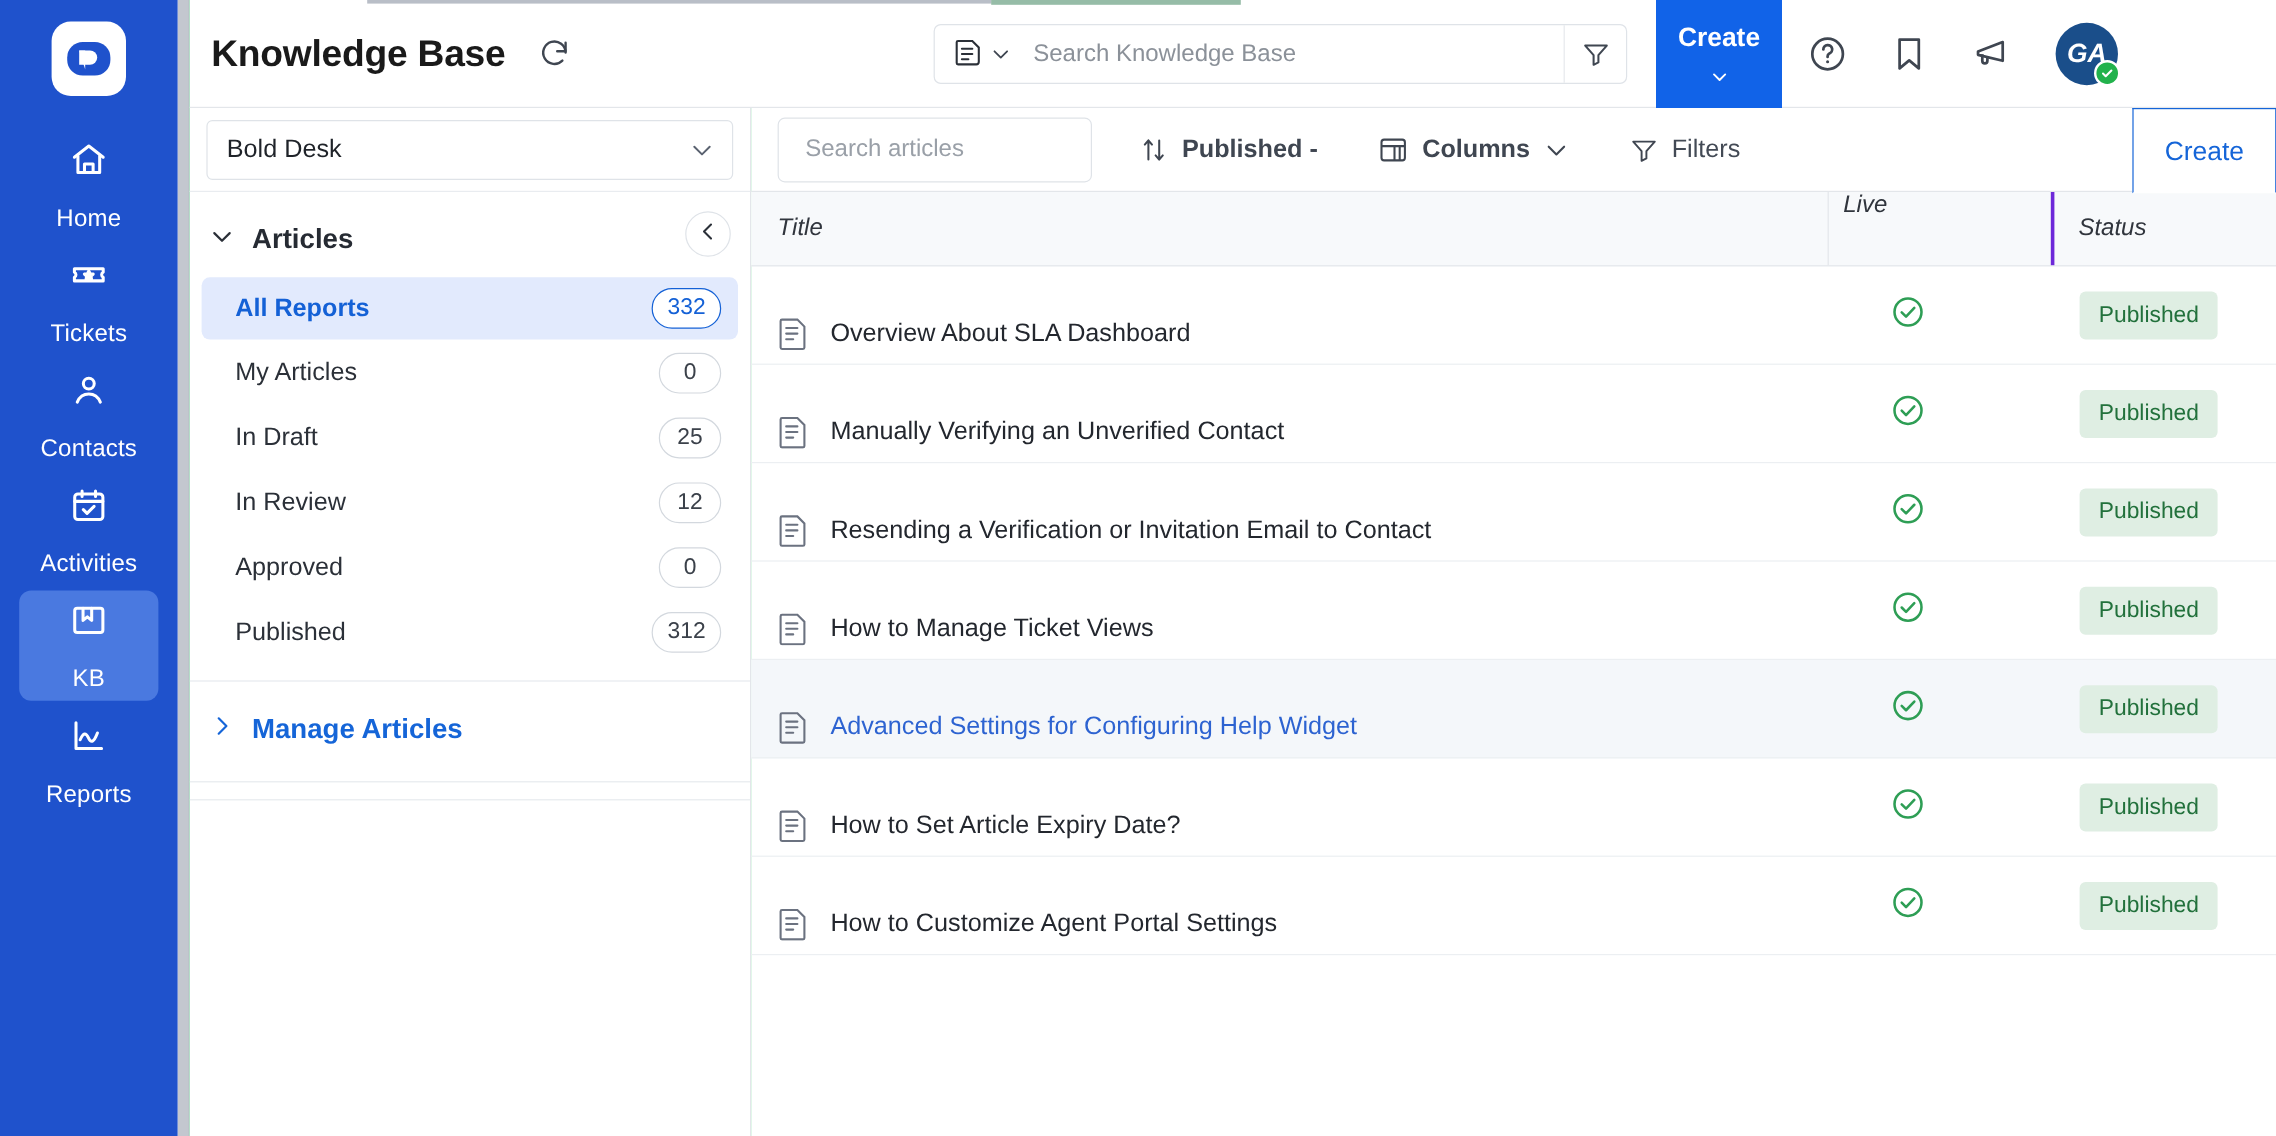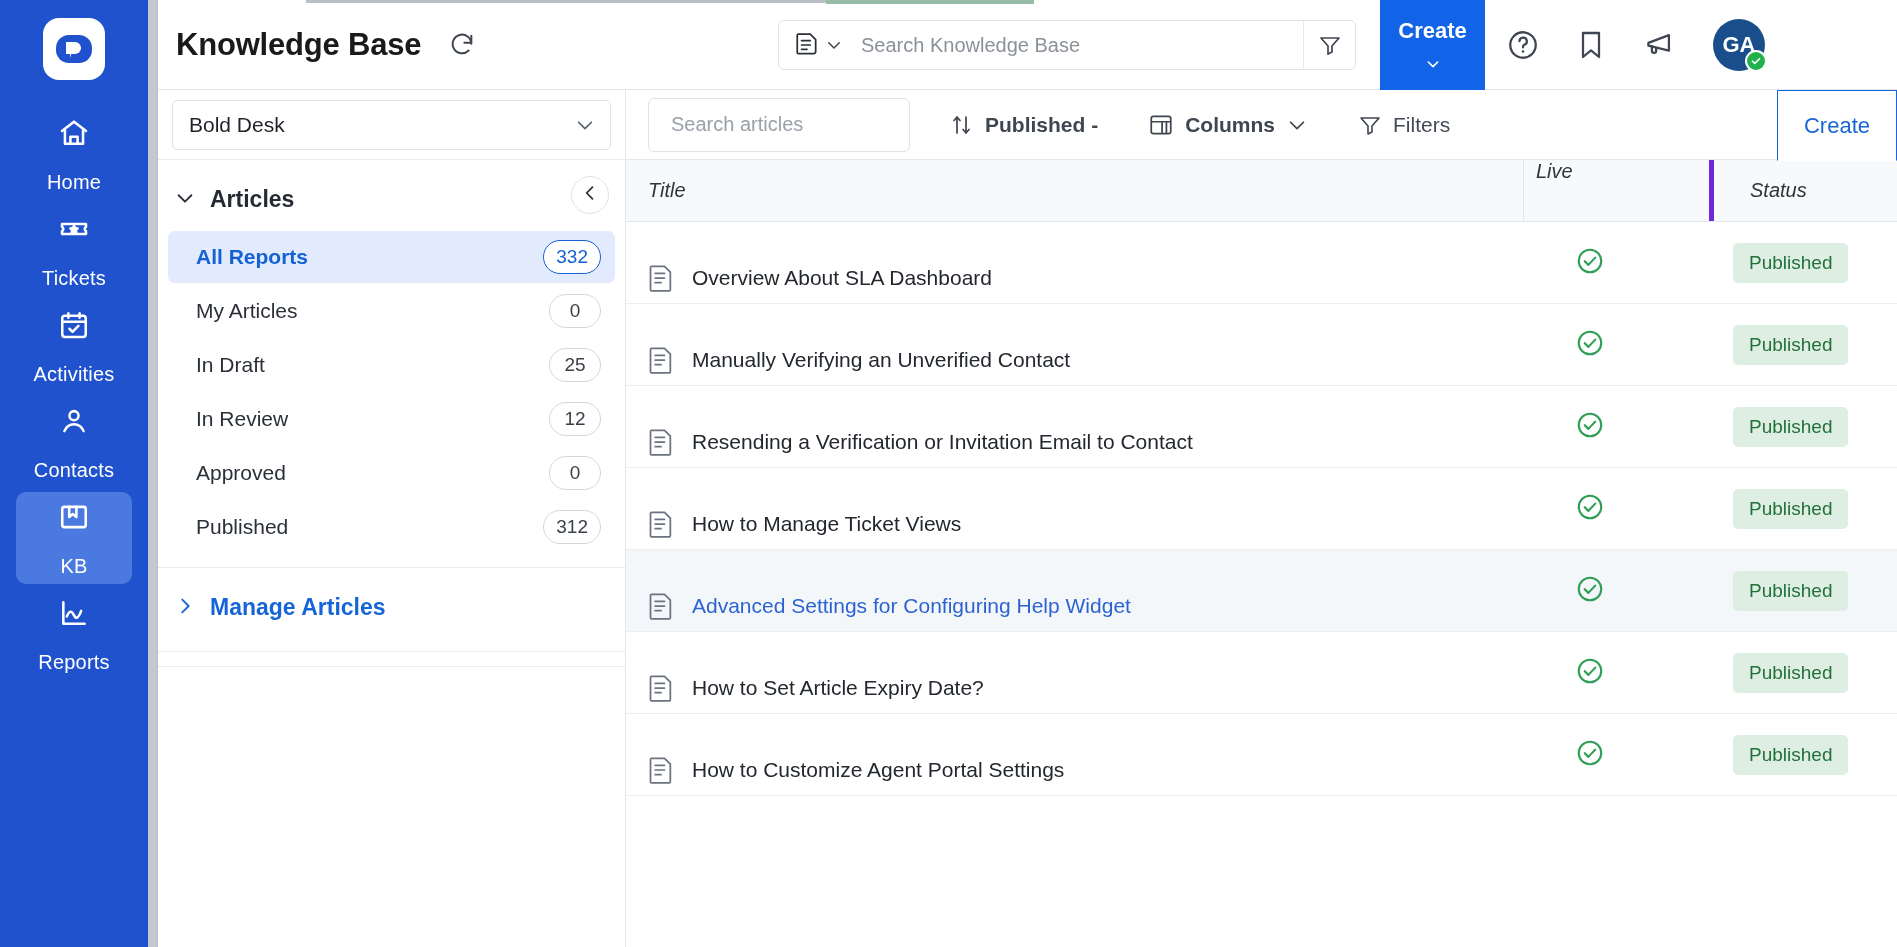--- a/index.html
+++ b/index.html
@@ -84,21 +84,21 @@
   }
   .create-hdr {
     position: absolute; left: 1222px; top: 0;
     width: 105px; height: 90px; background: #1163e8;
     display: flex; flex-direction: column; align-items: center; justify-content: center;
     gap: 12px; cursor: pointer;
   }
   .create-hdr .t { color: #fff; font-size: 22px; font-weight: 700; }
   .hdr-icons {
     position: absolute; left: 1345px; top: 0; height: 90px;
-    display: flex; align-items: center; gap: 28px;
+    display: flex; align-items: center; gap: 28px; font-style: italic;
   }
   .hdr-ico { width: 40px; height: 40px; display:flex; align-items:center; justify-content:center; cursor: pointer; }
   .avatar-wrap { position: relative; width: 52px; height: 52px; margin-left: 6px; cursor:pointer; }
   .avatar {
     width: 52px; height: 52px; border-radius: 50%;
     background: #1a4e8a; color: #fff; font-size: 22px; font-weight: 600;
     display: flex; align-items: center; justify-content: center;
   }
   .avatar-status {
     position: absolute; right: -2px; bottom: -1px;
@@ -188,21 +188,21 @@
     display: flex; align-items: center; justify-content: center; cursor: pointer;
   }
 
   .thead {
     height: 62px; min-height: 62px; display: flex; align-items: center;
     background: #f7f9fb; border-bottom: 1px solid #e3e6ea; font-style: italic;
   }
   .th { font-size: 20px; color: #30353d; }
   .col-title { flex: 1; min-width: 0; padding-left: 22px; }
   .col-live { width: 186px; min-width: 186px; padding-left: 12px; border-left: 1px solid #e3e6ea; height:100%; display:flex; align-items:flex-start;}
-  .col-status { width: 188px; min-width: 188px; padding-left: 36px; border-left: 5px solid #6d28d9; height:100%; display:flex; align-items:center;}
+  .col-status { width: 188px; min-width: 188px; padding-left: 20px; border-left: 3px solid #6d28d9; height:100%; display:flex; align-items:center;}
 
   .row {
     height: 82px; min-height: 82px; display: flex; align-items: center;
     border-bottom: 1px solid #eceff2; cursor: pointer;
   }
   .row.highlight { background: #f4f7fa; }
   .row .cell-title {
     flex: 1; min-width: 0; padding-left: 22px; display: flex; align-items: center; gap: 18px; margin-top: 31px;
   }
   .row .ttxt { font-size: 21px; color: #23272e; white-space: nowrap; }
@@ -252,35 +252,35 @@
             <svg width="32" height="32" viewBox="0 0 24 24" fill="none" stroke="#ffffff" stroke-width="1.9" stroke-linecap="round" stroke-linejoin="round">
               <path d="M3 8.2h18v2.2a1.8 1.8 0 0 0 0 3.2v2.2H3v-2.2a1.8 1.8 0 0 0 0-3.2z"></path>
               <path d="M12 9.6l.85 1.7 1.9.27-1.37 1.33.32 1.88L12 13.9l-1.7.89.32-1.88-1.37-1.33 1.9-.27z" fill="#ffffff"></path>
             </svg>
           </span>
           <span class="lbl">Tickets</span>
         </div>
         <div class="rail-item">
           <span class="ico">
             <svg width="32" height="32" viewBox="0 0 24 24" fill="none" stroke="#ffffff" stroke-width="1.9" stroke-linecap="round" stroke-linejoin="round">
+              <circle cx="12" cy="8" r="3.4"></circle>
+              <path d="M4.8 19.6c1.4-3.4 4.1-5.1 7.2-5.1s5.8 1.7 7.2 5.1"></path>
+            </svg>
+          </span>
+          <span class="lbl">Contacts</span>
+        </div>
+        <div class="rail-item">
+          <span class="ico">
+            <svg width="32" height="32" viewBox="0 0 24 24" fill="none" stroke="#ffffff" stroke-width="1.9" stroke-linecap="round" stroke-linejoin="round">
               <rect x="3.2" y="5" width="17.6" height="16" rx="2"></rect>
               <path d="M3.2 9.6h17.6M7.8 3.2v3.4M16.2 3.2v3.4"></path>
               <path d="M8.6 14.8l2.3 2.3 4.4-4.4"></path>
             </svg>
           </span>
           <span class="lbl">Activities</span>
-        </div>
-        <div class="rail-item">
-          <span class="ico">
-            <svg width="32" height="32" viewBox="0 0 24 24" fill="none" stroke="#ffffff" stroke-width="1.9" stroke-linecap="round" stroke-linejoin="round">
-              <circle cx="12" cy="8" r="3.4"></circle>
-              <path d="M4.8 19.6c1.4-3.4 4.1-5.1 7.2-5.1s5.8 1.7 7.2 5.1"></path>
-            </svg>
-          </span>
-          <span class="lbl">Contacts</span>
         </div>
         <div class="rail-item active">
           <span class="ico">
             <svg width="32" height="32" viewBox="0 0 24 24" fill="none" stroke="#ffffff" stroke-width="1.9" stroke-linecap="round" stroke-linejoin="round">
               <rect x="3.2" y="4.4" width="17.6" height="15.2" rx="1.6"></rect>
               <path d="M8.4 4.4v7.6l2.7-2.2 2.7 2.2V4.4"></path>
             </svg>
           </span>
           <span class="lbl">KB</span>
         </div>

